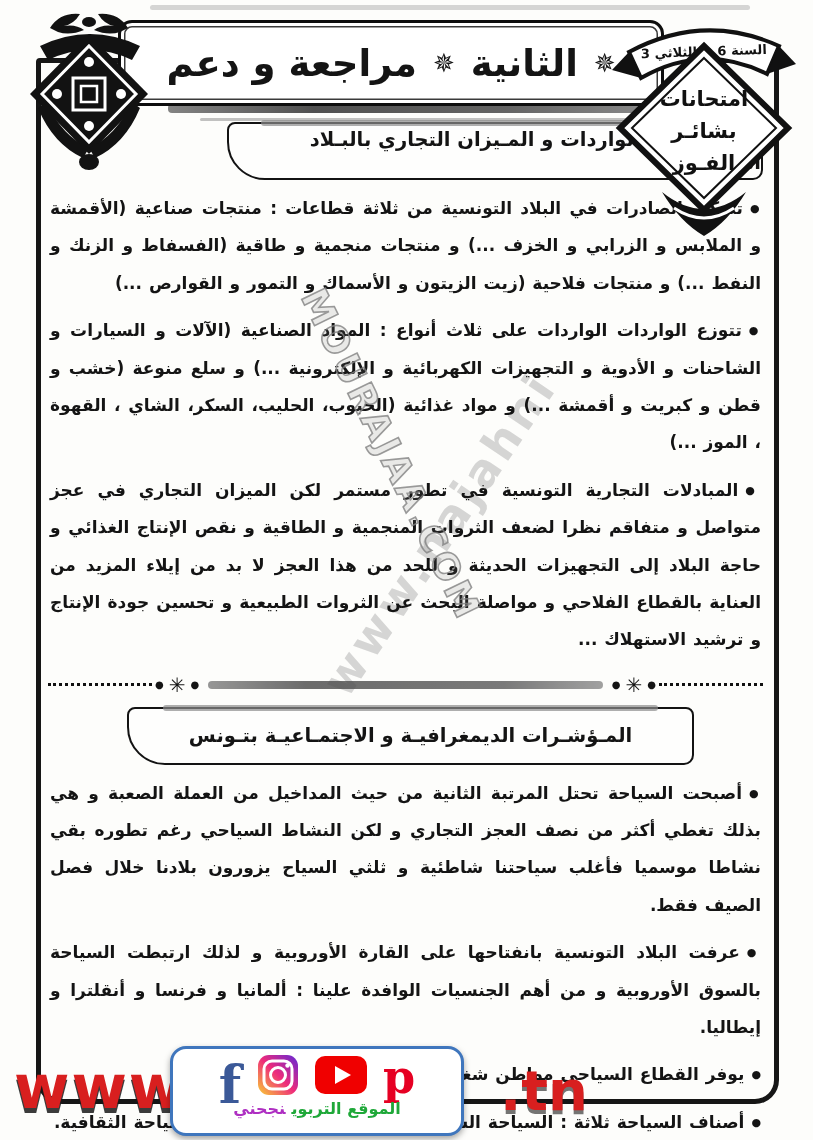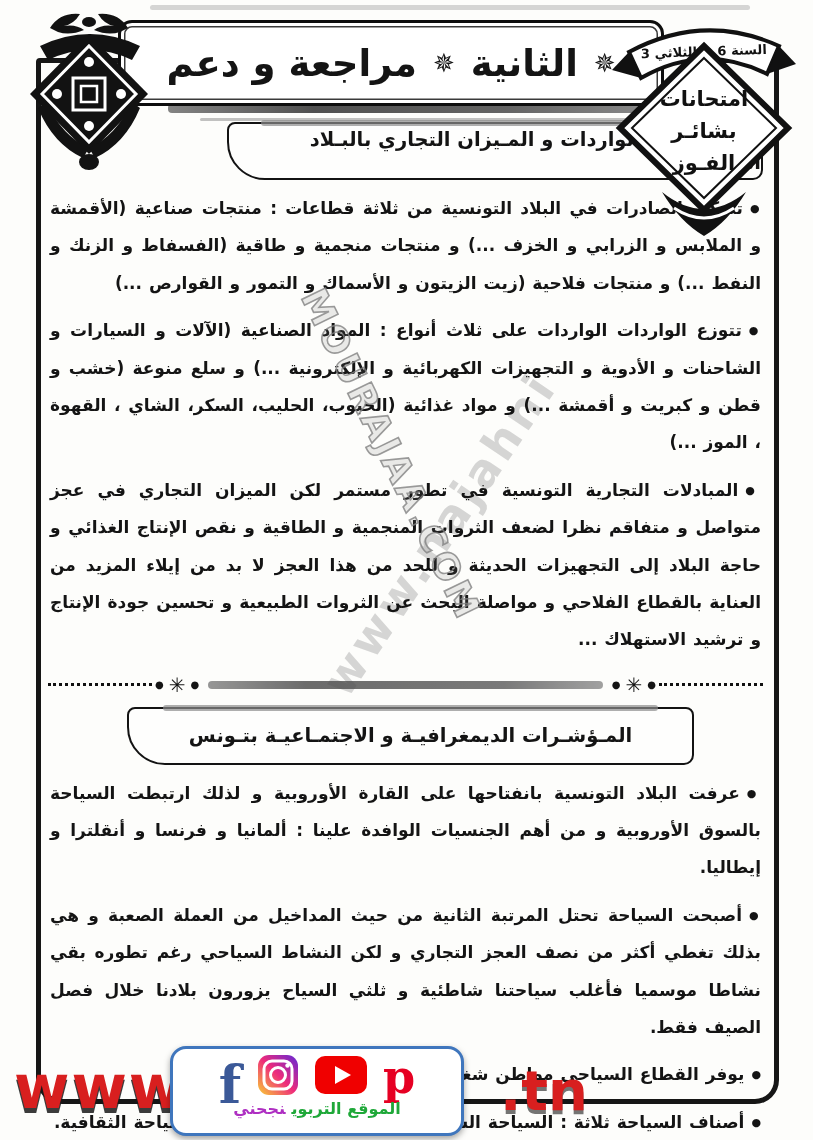--- a/index.html
+++ b/index.html
@@ -150,22 +150,22 @@
     <span class="dot">●</span>
     <span class="star">✳</span>
     <span class="dot">●</span>
     <span class="dots"></span>
   </div>
 
   <div class="sec-box second">
     <span class="sec-title">المـؤشـرات الديمغرافيـة و الاجتمـاعيـة بتـونس</span>
   </div>
 
+  <p class="para"><span class="blt">●</span><span>أصبحت السياحة تحتل المرتبة الثانية من حيث المداخيل من العملة الصعبة و هي بذلك تغطي أكثر من نصف العجز التجاري و لكن النشاط السياحي رغم تطوره بقي نشاطا موسميا فأغلب سياحتنا شاطئية و ثلثي السياح يزورون بلادنا خلال فصل الصيف فقط.</span></p>
   <p class="para"><span class="blt">●</span><span>عرفت البلاد التونسية بانفتاحها على القارة الأوروبية و لذلك ارتبطت السياحة بالسوق الأوروبية و من أهم الجنسيات الوافدة علينا : ألمانيا و فرنسا و أنقلترا و إيطاليا.</span></p>
-  <p class="para"><span class="blt">●</span><span>أصبحت السياحة تحتل المرتبة الثانية من حيث المداخيل من العملة الصعبة و هي بذلك تغطي أكثر من نصف العجز التجاري و لكن النشاط السياحي رغم تطوره بقي نشاطا موسميا فأغلب سياحتنا شاطئية و ثلثي السياح يزورون بلادنا خلال فصل الصيف فقط.</span></p>
   <p class="para"><span class="blt">●</span><span>يوفر القطاع السياحي مواطن شغل قارة و أخرى موسمية.</span></p>
   <p class="para"><span class="blt">●</span><span>أصناف السياحة ثلاثة : السياحة الشاطئية و السياحة الصحراوية و السياحة الثقافية.</span></p>
 
 </div>
 
 <div class="url-left">www.</div>
 <div class="url-right">.tn</div>
 
 <div class="social-badge">
   <div class="icons-row">

